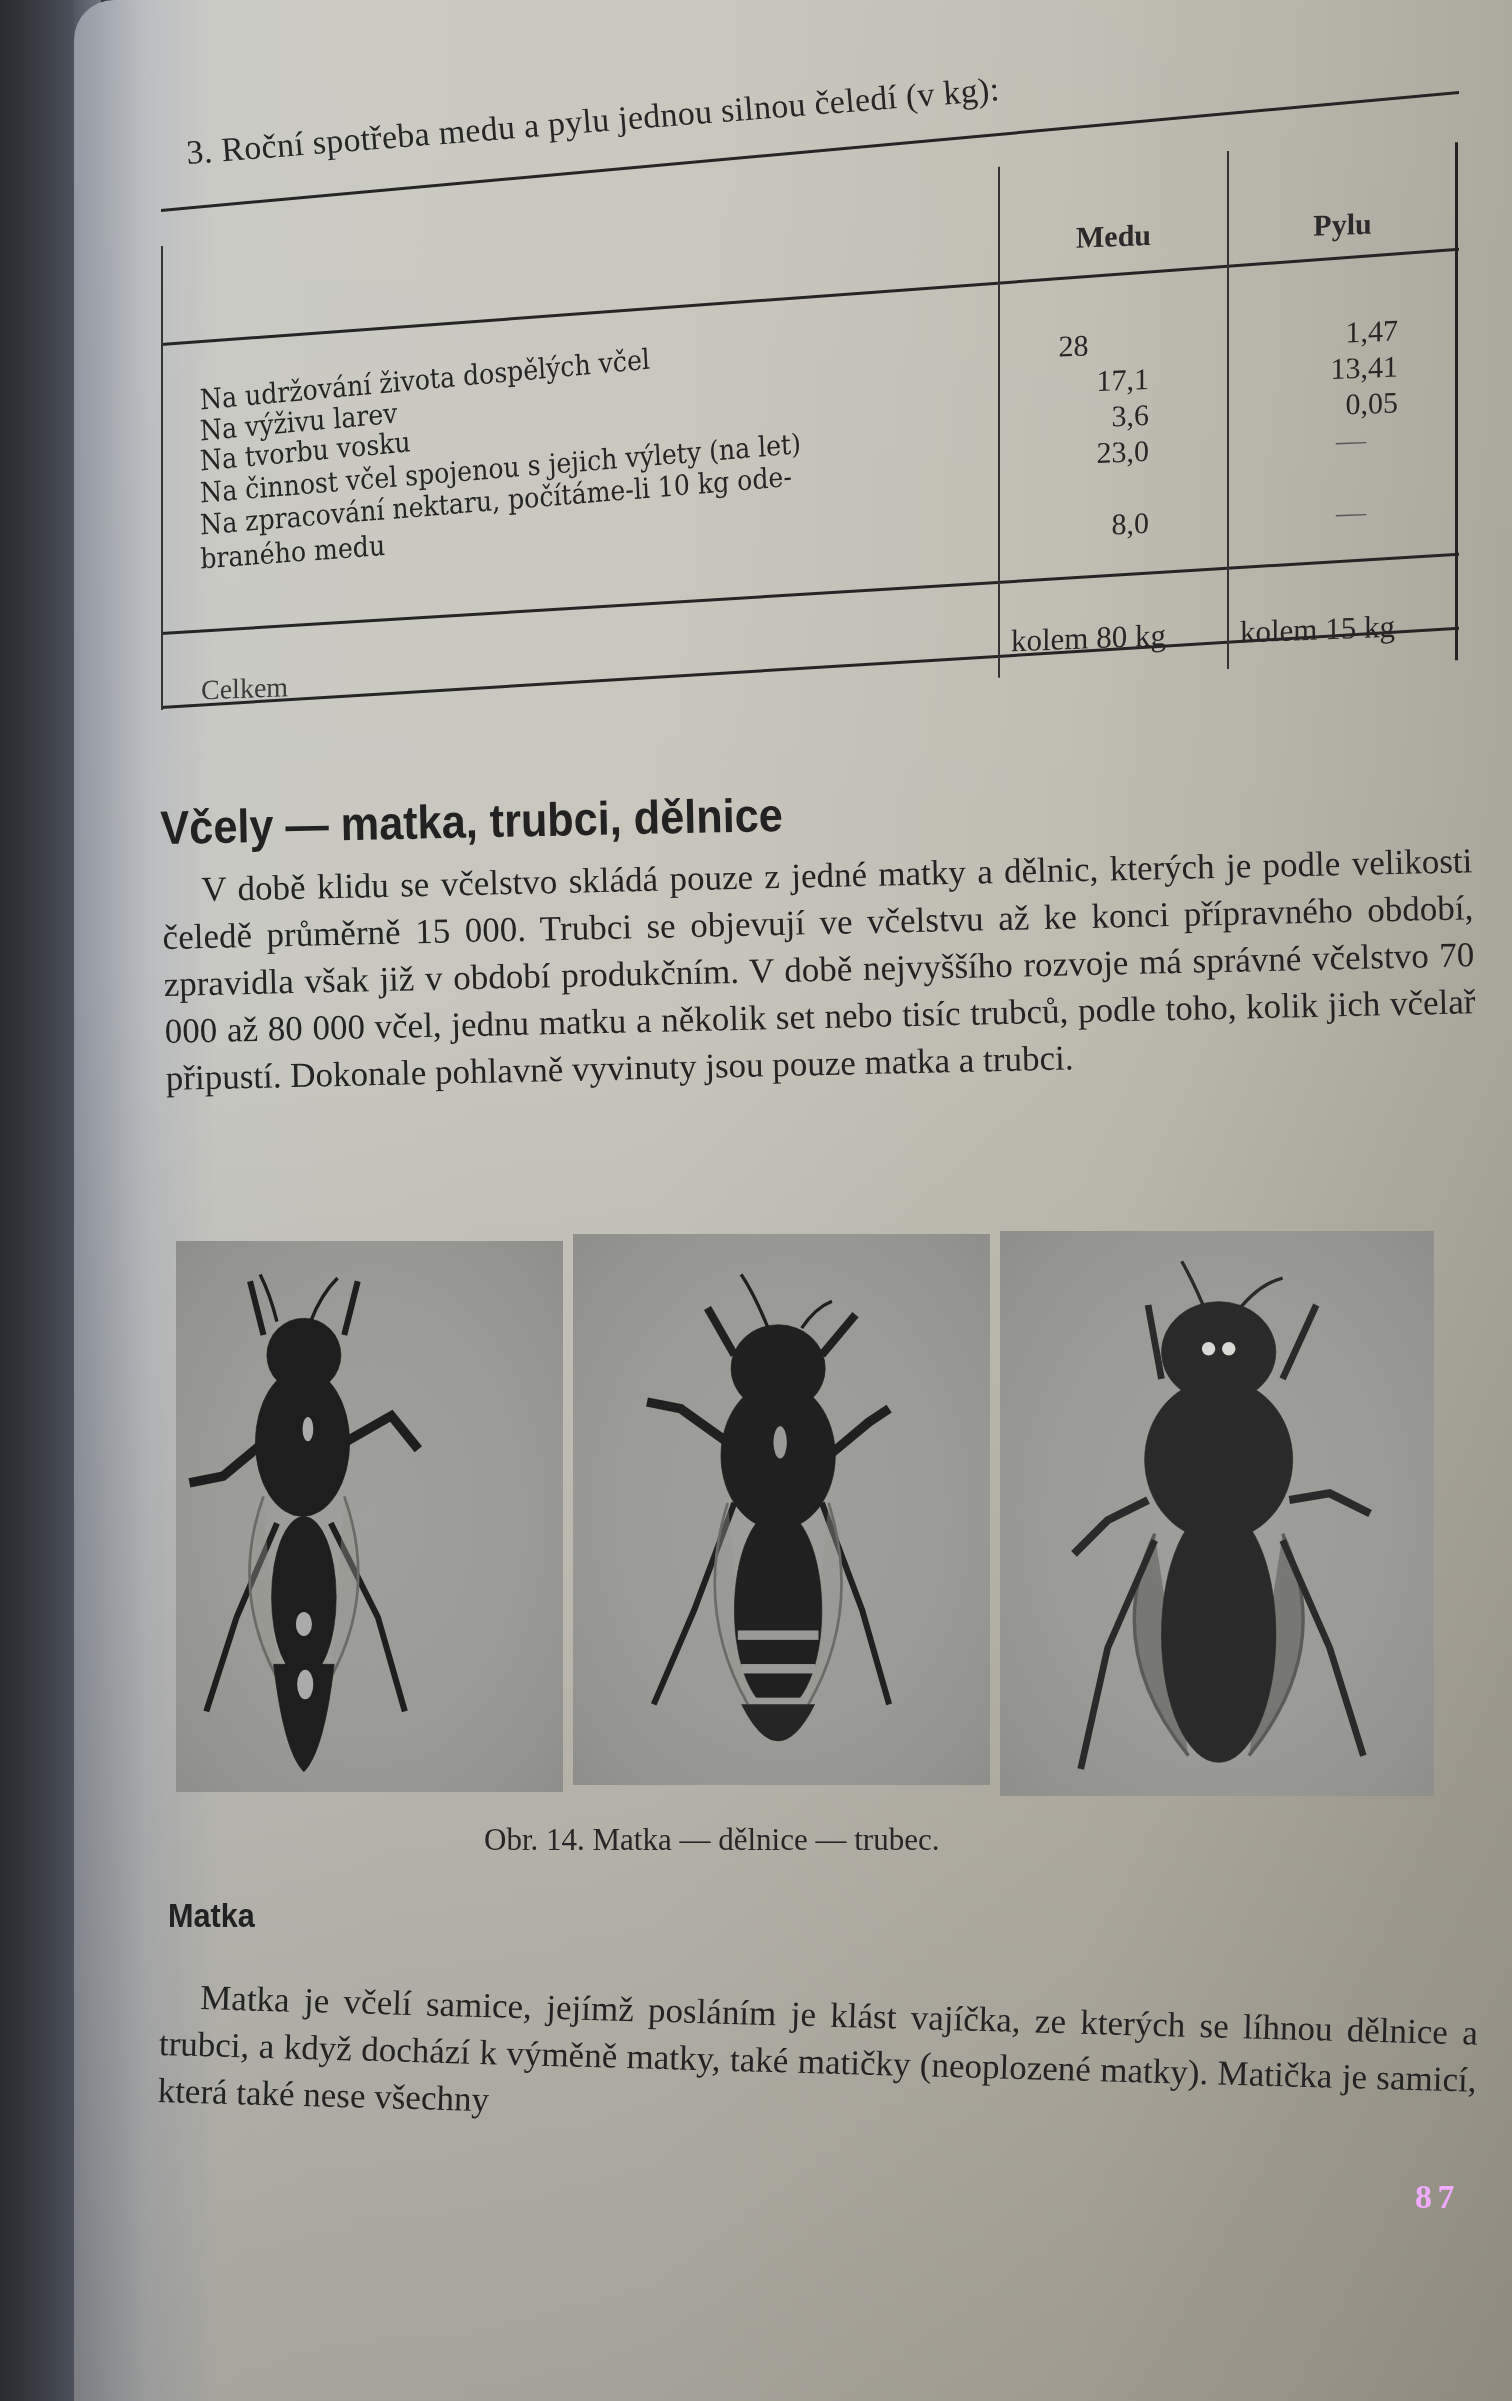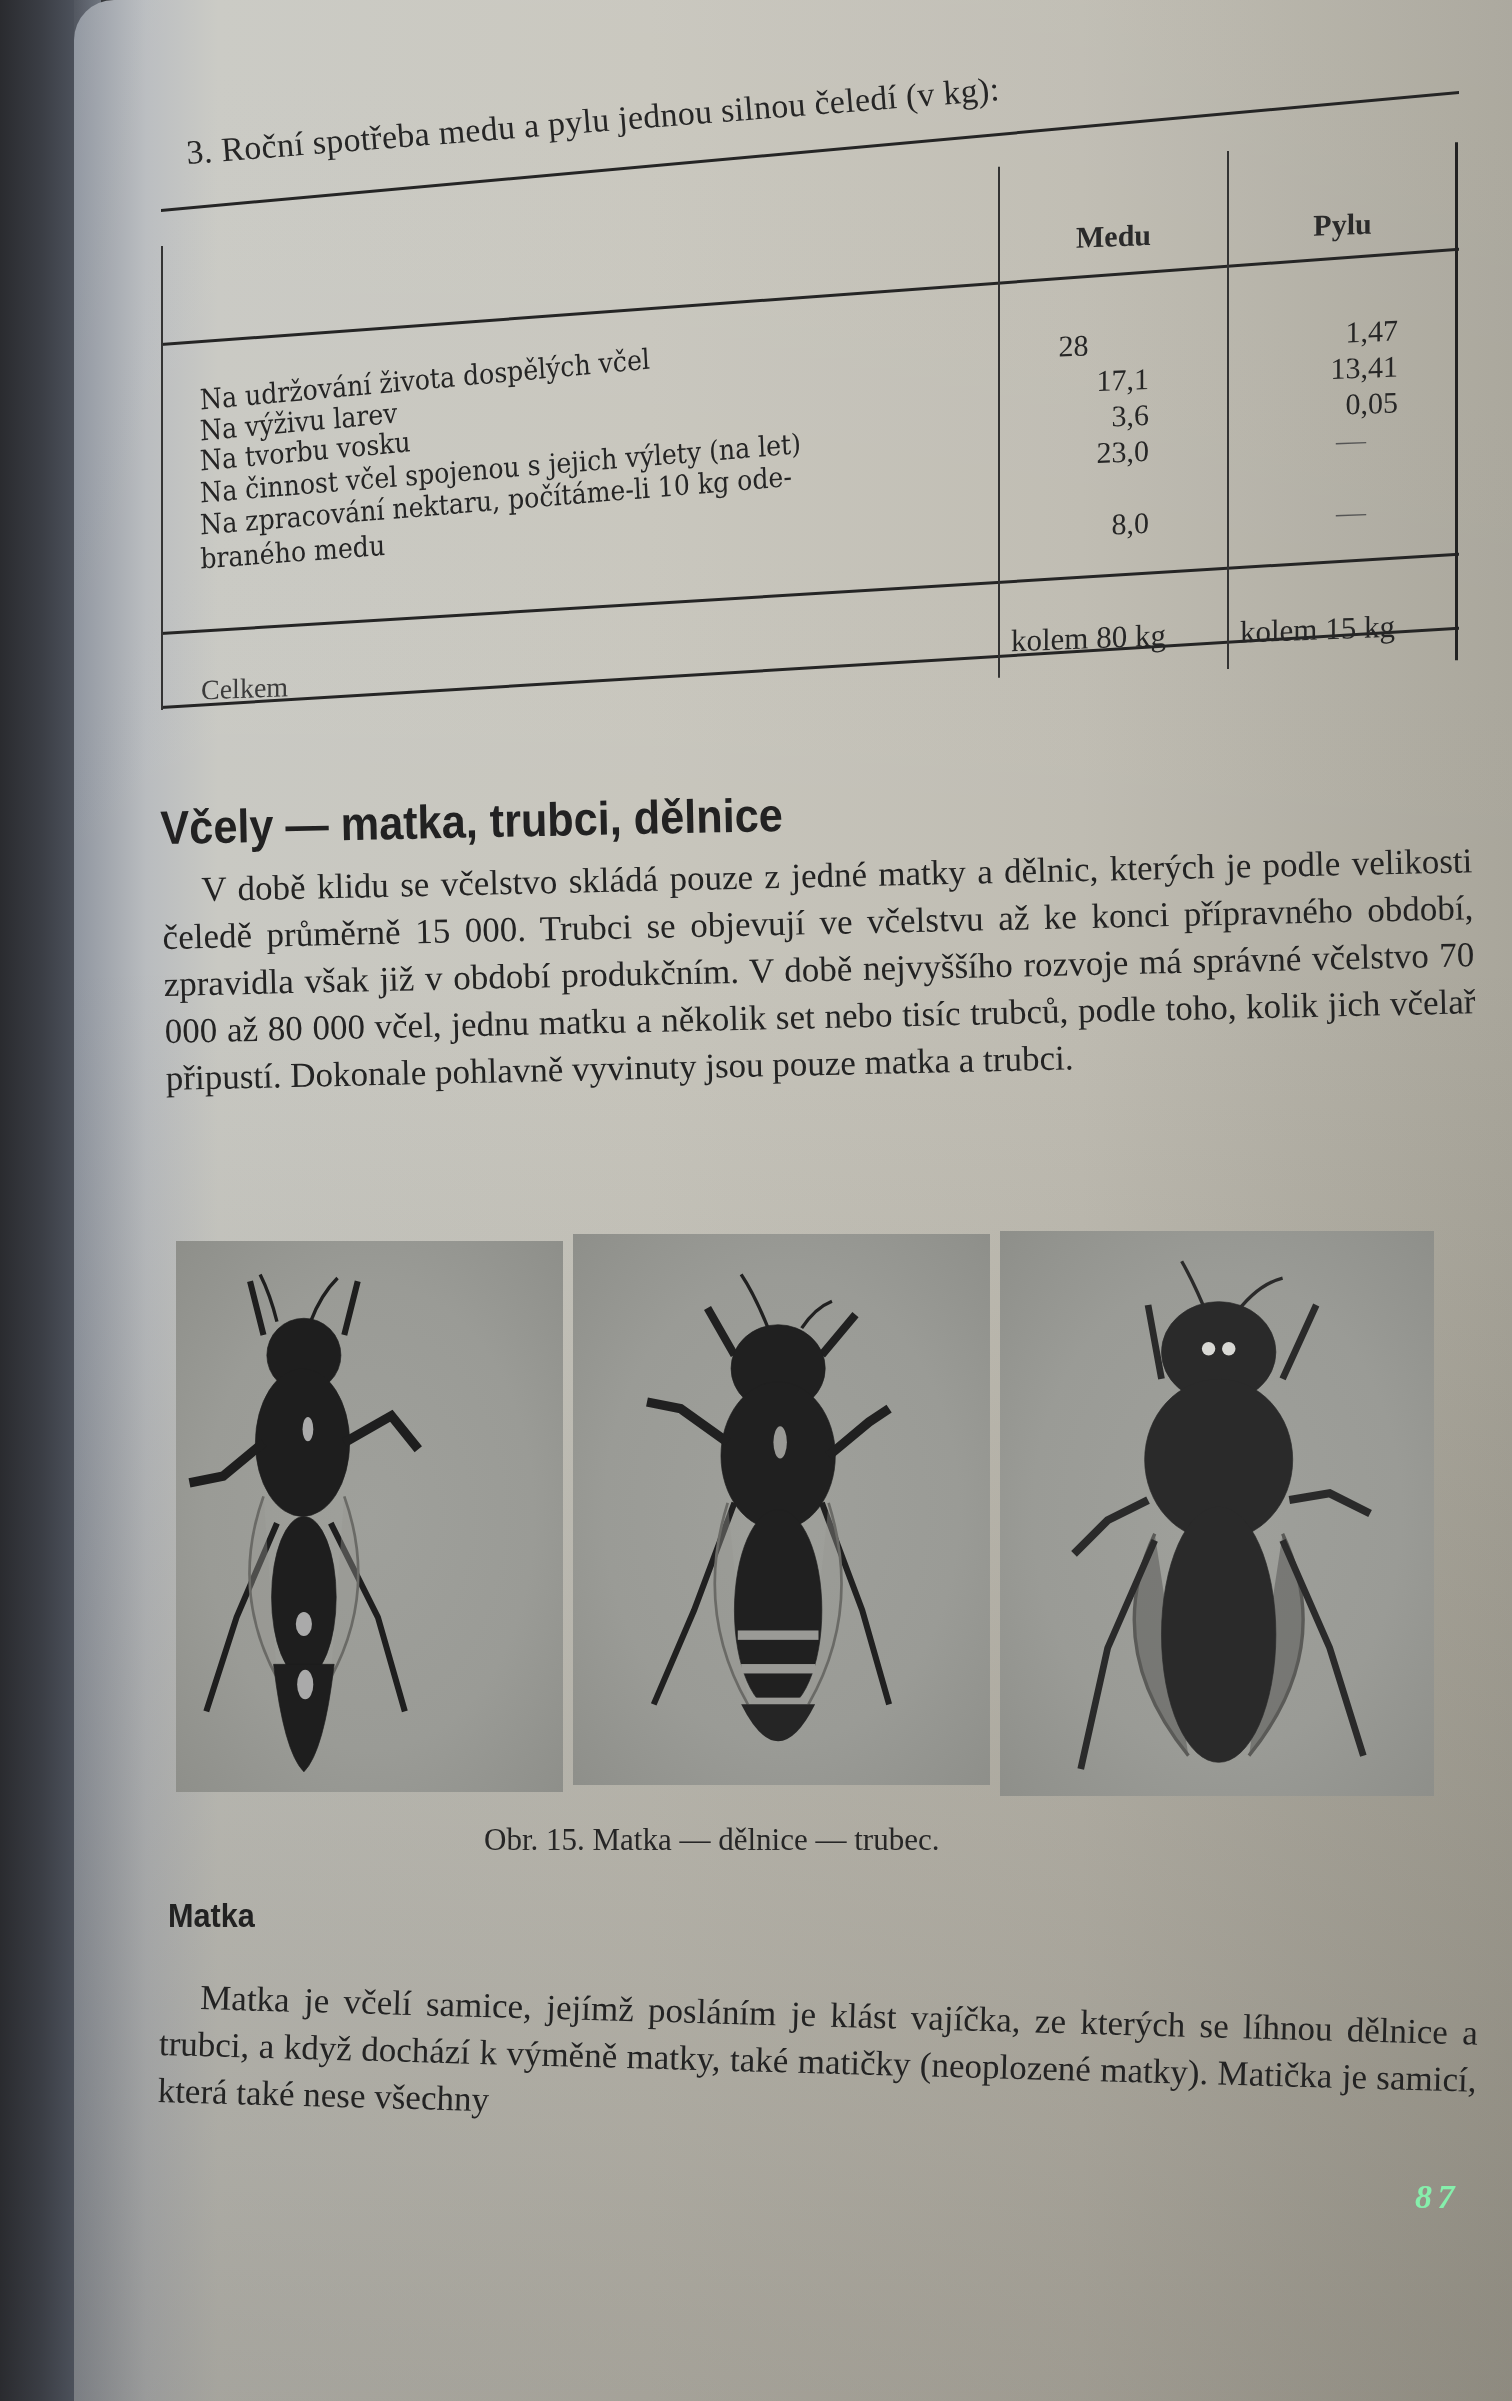--- a/index.html
+++ b/index.html
@@ -165,23 +165,22 @@
     top: 1973px;
     transform: rotate(1.6deg);
     transform-origin: left top;
     width: 1318px;
   }
   .page-number {
     position: absolute;
     left: 1415px; top: 2178px;
     font-size: 34px;
     font-weight: bold;
-    color: #86efac;
+    color: #f0abfc;
     letter-spacing: 5.4px;
-    font-style: italic;
   }
 </style>
 </head>
 <body>
 
 <div class="binding"></div>
 <div class="page"></div>
 <div class="page-shadow"></div>
 
 <div class="table-title">3. Roční spotřeba medu a pylu jednou silnou čeledí (v kg):</div>
@@ -292,19 +291,19 @@
         <ellipse cx="325" cy="600" rx="85" ry="190"></ellipse>
       </g>
       <g fill="#d8d8d4">
         <circle cx="310" cy="175" r="10"></circle>
         <circle cx="340" cy="175" r="10"></circle>
       </g>
     </svg>
   </div>
 </div>
 
-<div class="caption">Obr. 15. Matka — dělnice — trubec.</div>
+<div class="caption">Obr. 14. Matka — dělnice — trubec.</div>
 
 <div class="subheading">Matka</div>
 <div class="para para-2">Matka je včelí samice, jejímž posláním je klást vajíčka, ze kterých se líhnou dělnice a trubci, a když dochází k výměně matky, také matičky (neoplozené matky). Matička je samicí, která také nese všechny</div>
 
 <div class="page-number">87</div>
 
 
 </body></html>

